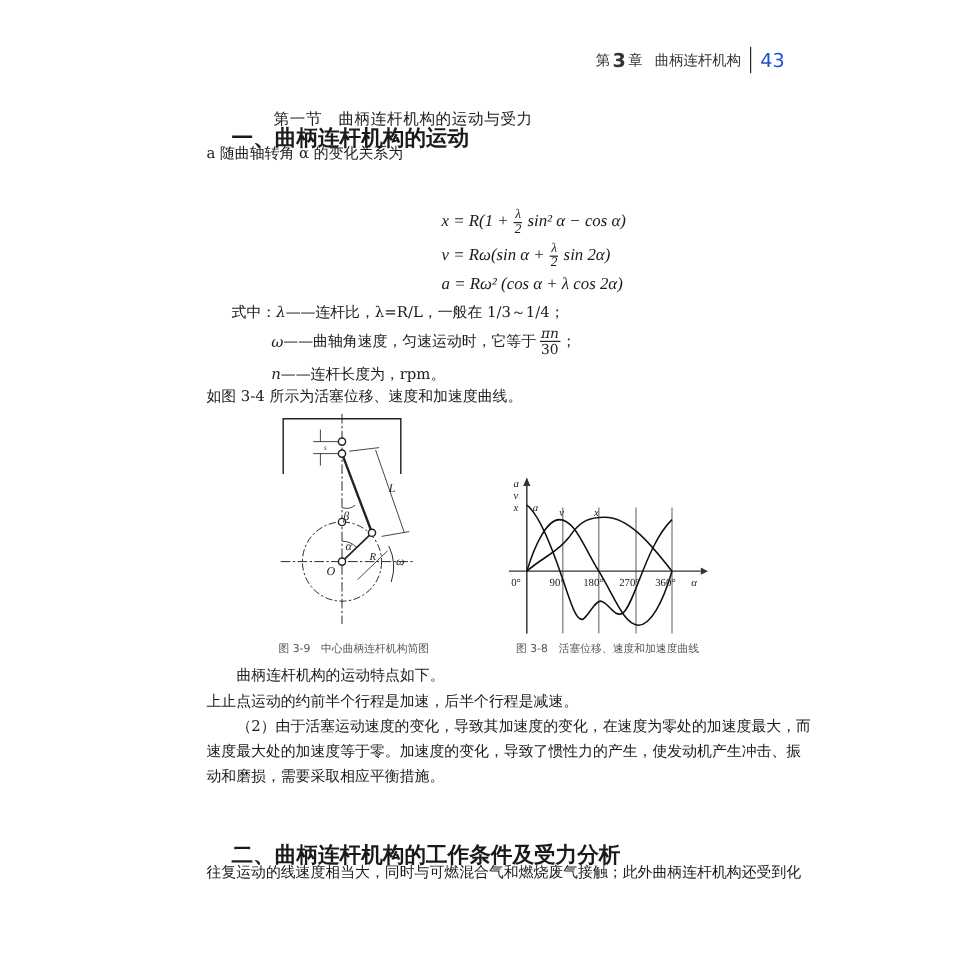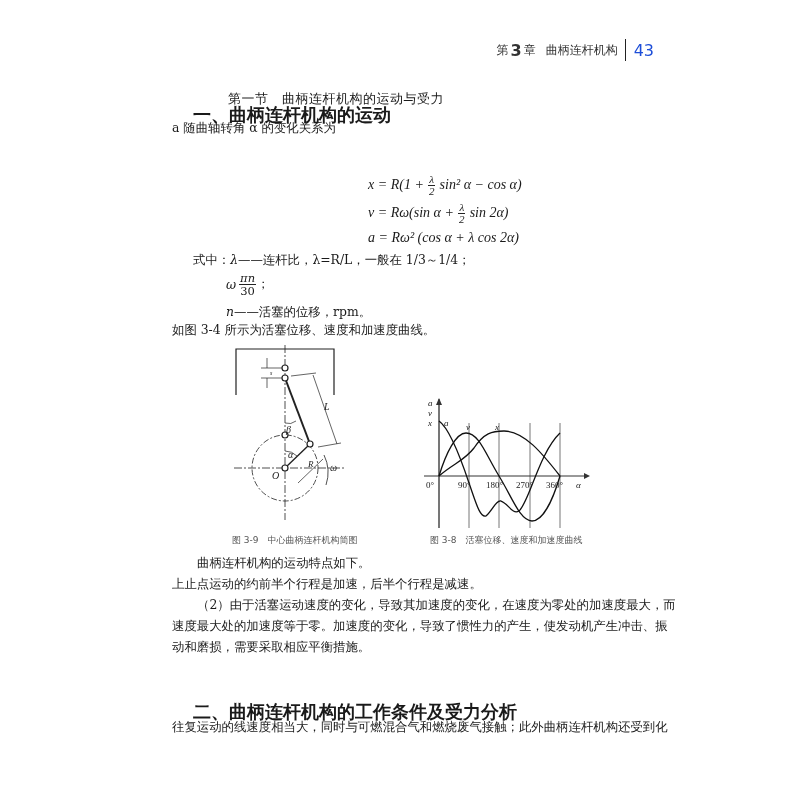--- a/index.html
+++ b/index.html
@@ -58,28 +58,29 @@
 </div>
 <div class="formula" style="top:230px">
   <span>a = Rω² (cos α + λ cos 2α)</span>
 </div>
 
 <div class="def" style="top:252px; left:193px">
   <span>式中：</span><i>λ</i><span>——连杆比，λ=R/L，一般在 1/3～1/4；</span>
 </div>
 <div class="def" style="top:272px; left:226px; display:flex; align-items:center">
   <i>ω</i>
+    <span>——曲轴角速度，匀速运动时，它等于</span>
   <span class="fr" style="font-size:11.5px; line-height:12px; margin-left:3px">
       <span class="num" style="font-style:italic">πn</span>
       <span>30</span>
     </span>
   <span>；</span>
 </div>
 <div class="def" style="top:304px; left:226px">
-  <i>n</i><span>——活塞的位移，rpm。</span>
+  <i>n</i><span>——连杆长度为，rpm。</span>
 </div>
 <div class="def" style="top:322px; left:172px">如图 3-4 所示为活塞位移、速度和加速度曲线。</div>
 
 <svg class="abs" style="left:226px; top:345px" width="130" height="175" viewBox="0 0 130 175">
   <g stroke="#222" fill="none" stroke-width="1.2">
 
     <polyline points="10,50 10,4 108,4 108,50"></polyline>
 
     <line x1="59" y1="0" x2="59" y2="175" stroke-dasharray="8,2,2,2" stroke-width="0.8"></line>
 

